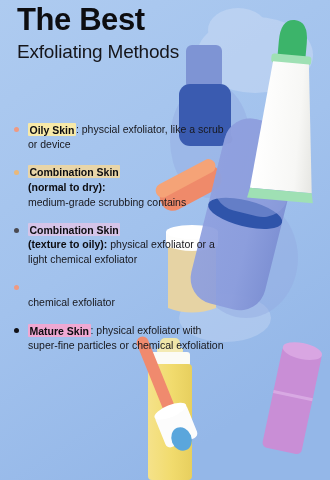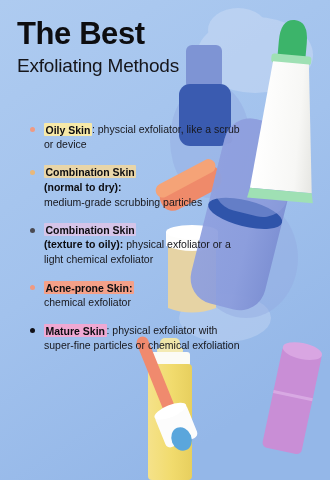--- a/index.html
+++ b/index.html
@@ -27,21 +27,21 @@
   
   .content {
     position: absolute;
     inset: 0;
     z-index: 5;
   }
 
   .title-block {
     position: absolute;
     left: 17px;
-    top: 18px;
+    top: 4px;
     width: 230px;
   }
   .title-main {
     font-size: 31px;
     font-weight: 700;
     color: #0d0d10;
     line-height: 1.0;
     letter-spacing: -0.4px;
     margin: 0 0 5px 0;
   }
@@ -49,21 +49,21 @@
     font-size: 19px;
     font-weight: 400;
     color: #15151a;
     line-height: 1.22;
     letter-spacing: -0.2px;
     margin: 0;
   }
 
   .bullet-list {
     position: absolute;
-    left: 30px;
+    left: 14px;
     top: 122px;
     width: 210px;
   }
   .bullet-item {
     position: relative;
     padding-left: 14px;
     margin-bottom: 13px;
   }
   .bullet-dot {
     position: absolute;
@@ -202,31 +202,31 @@
     <ul class="bullet-list" style="list-style:none;margin:0;padding:0;">
 
       <li class="bullet-item">
         <span class="bullet-dot" style="background:#ef9a82"></span>
         <p class="bullet-text"><span class="term" style="background:#f7e9a8">Oily Skin</span><span>: </span><span>physcial exfoliator, like a scrub or device</span></p>
       </li>
 
 
       <li class="bullet-item">
         <span class="bullet-dot" style="background:#e9b87a"></span>
-        <p class="bullet-text"><span class="term" style="background:#e8d5a8">Combination Skin</span><br><span class="sub-note">(normal to dry):</span><br><span>medium-grade scrubbing particles</span></p>
+        <p class="bullet-text"><span class="term" style="background:#e8d5a8">Combination Skin</span><br><span class="sub-note">(normal to dry):</span><br><span>medium-grade scrubbing contains</span></p>
       </li>
 
       <li class="bullet-item">
         <span class="bullet-dot" style="background:#4a4a52"></span>
         <p class="bullet-text"><span class="term" style="background:#d5c4e8">Combination Skin</span><br><span class="sub-note">(texture to oily):</span><span> physical exfoliator or a light chemical exfoliator</span></p>
       </li>
 
       <li class="bullet-item">
         <span class="bullet-dot" style="background:#ef9a82"></span>
-        <p class="bullet-text"><span class="term" style="background:#f4a088">Acne-prone Skin:</span><br><span>chemical exfoliator</span></p>
+        <p class="bullet-text"><br><span>chemical exfoliator</span></p>
       </li>
 
       <li class="bullet-item">
         <span class="bullet-dot" style="background:#111118"></span>
         <p class="bullet-text"><span class="term" style="background:#efa8d2">Mature Skin</span><span>: </span><span>physical exfoliator with super-fine particles or chemical exfoliation</span></p>
       </li>
 
     </ul>
   </div>
 </div>

